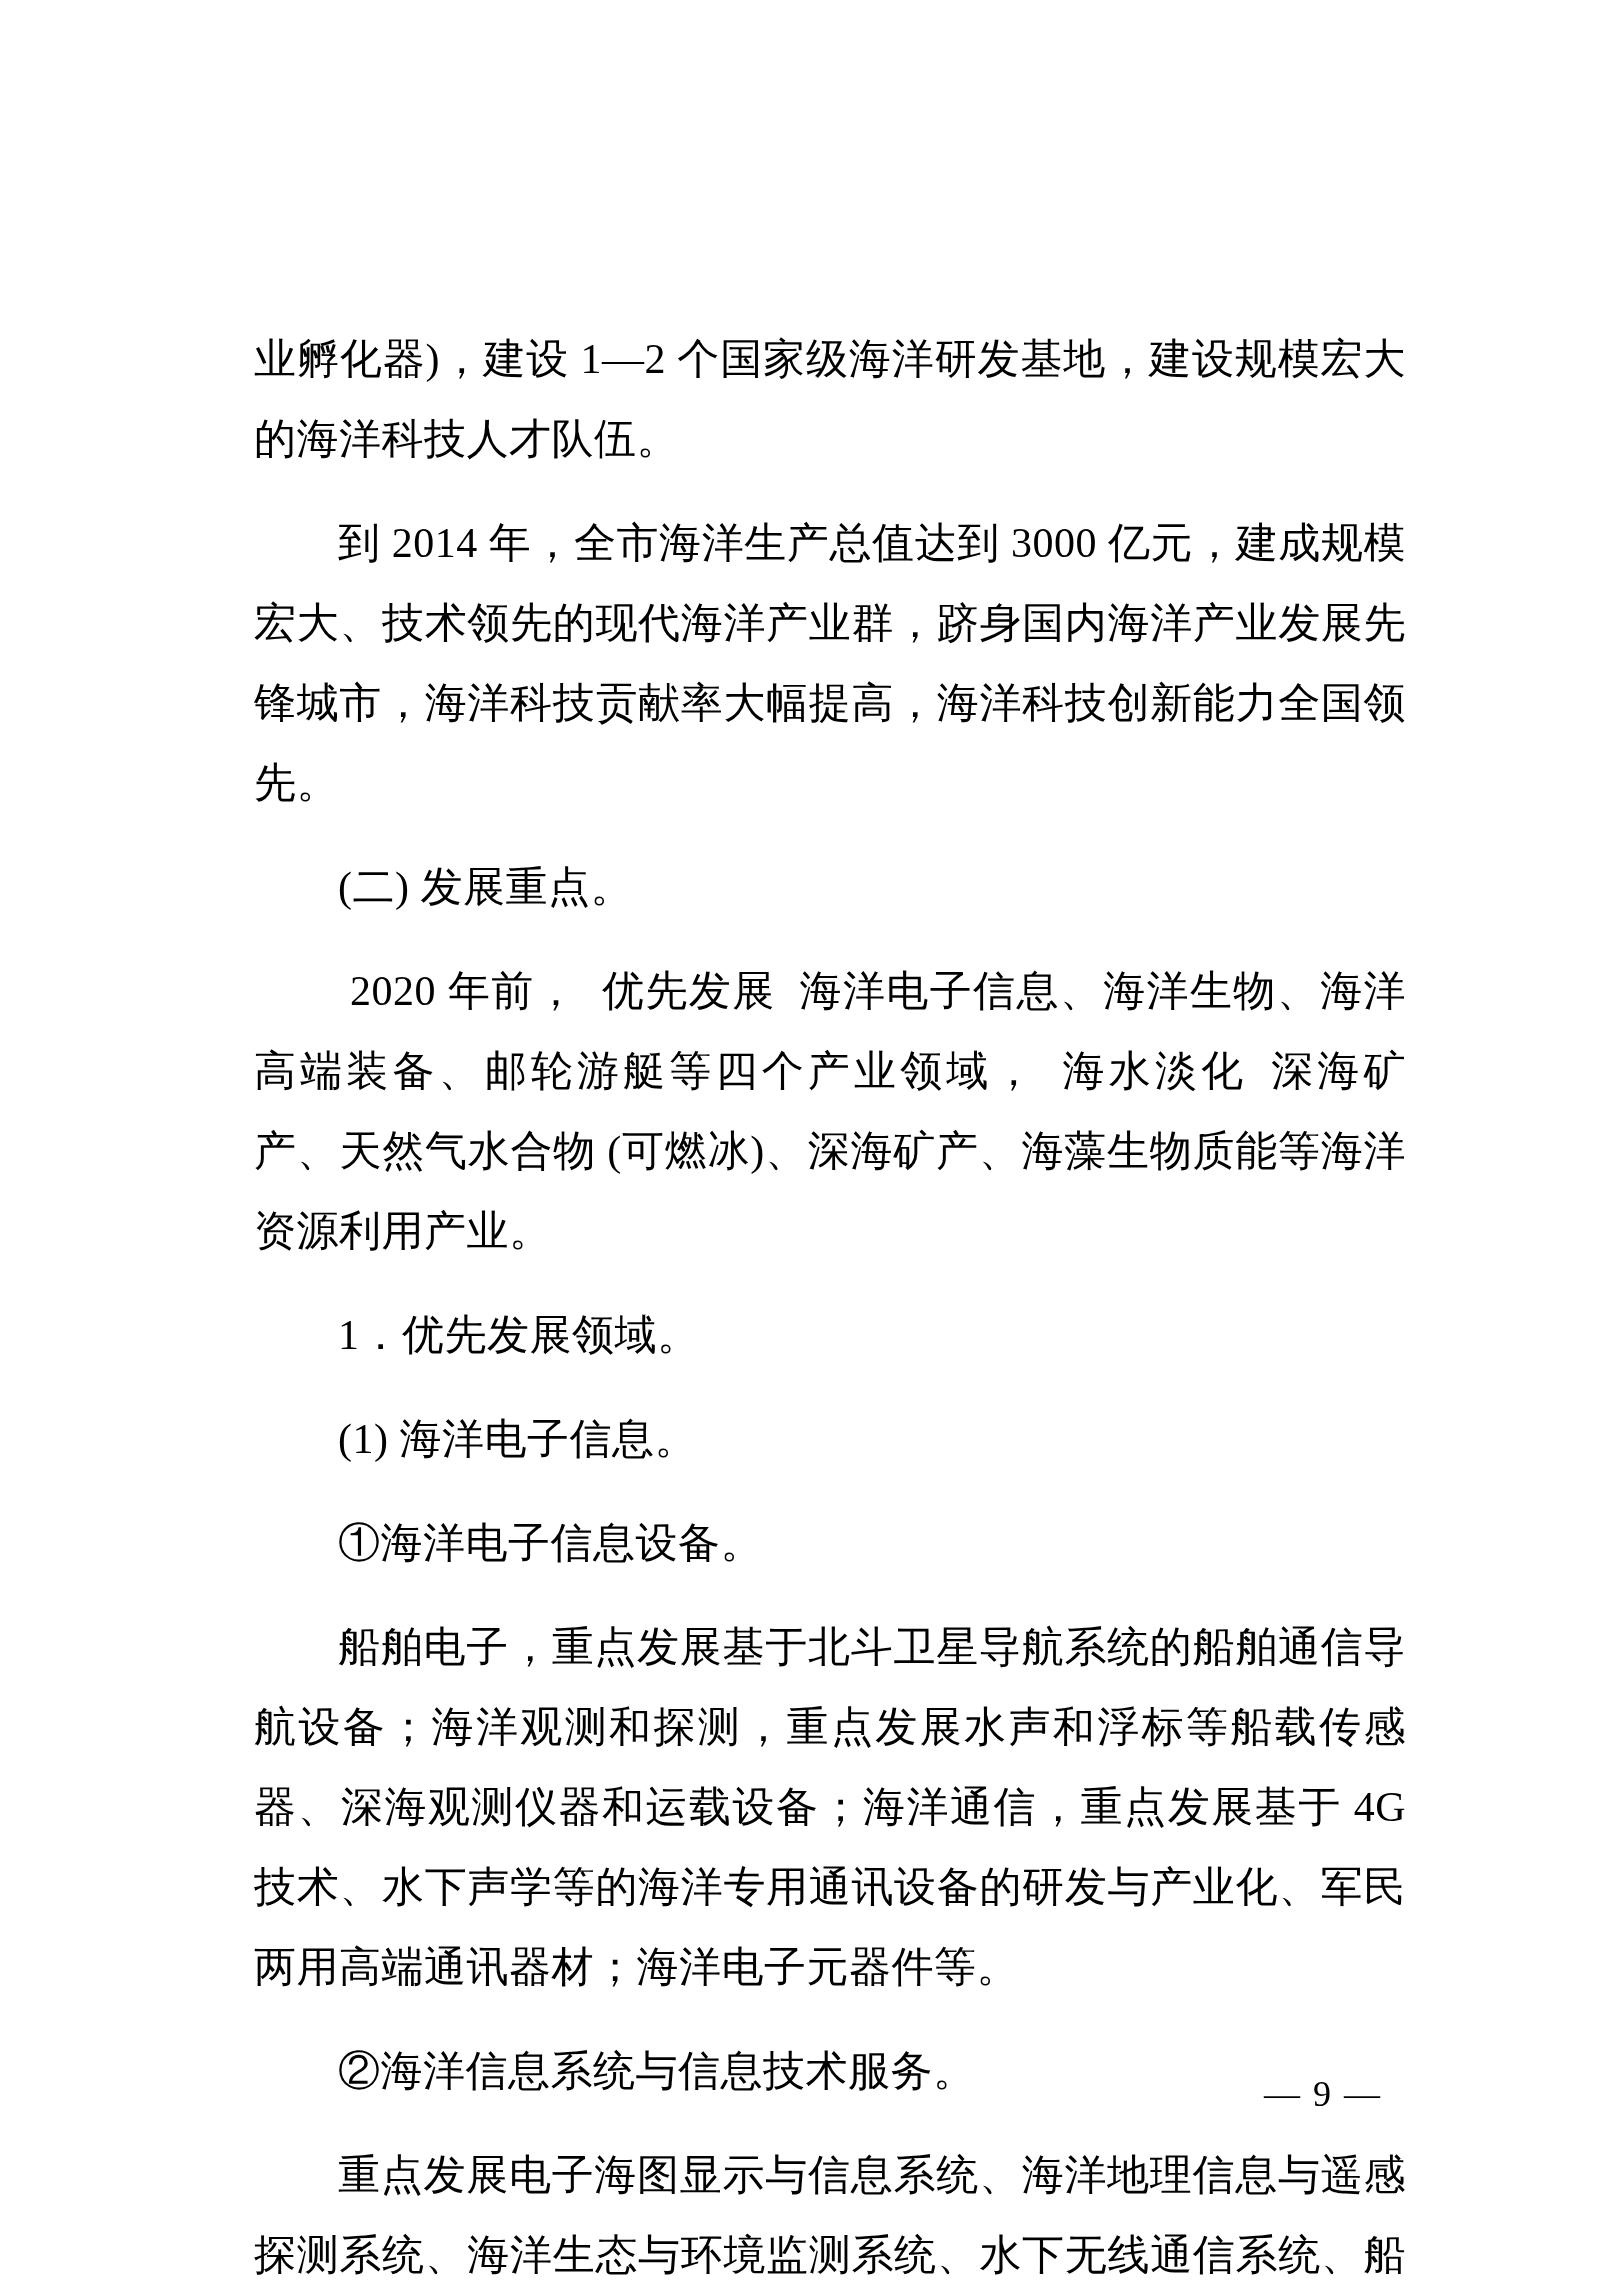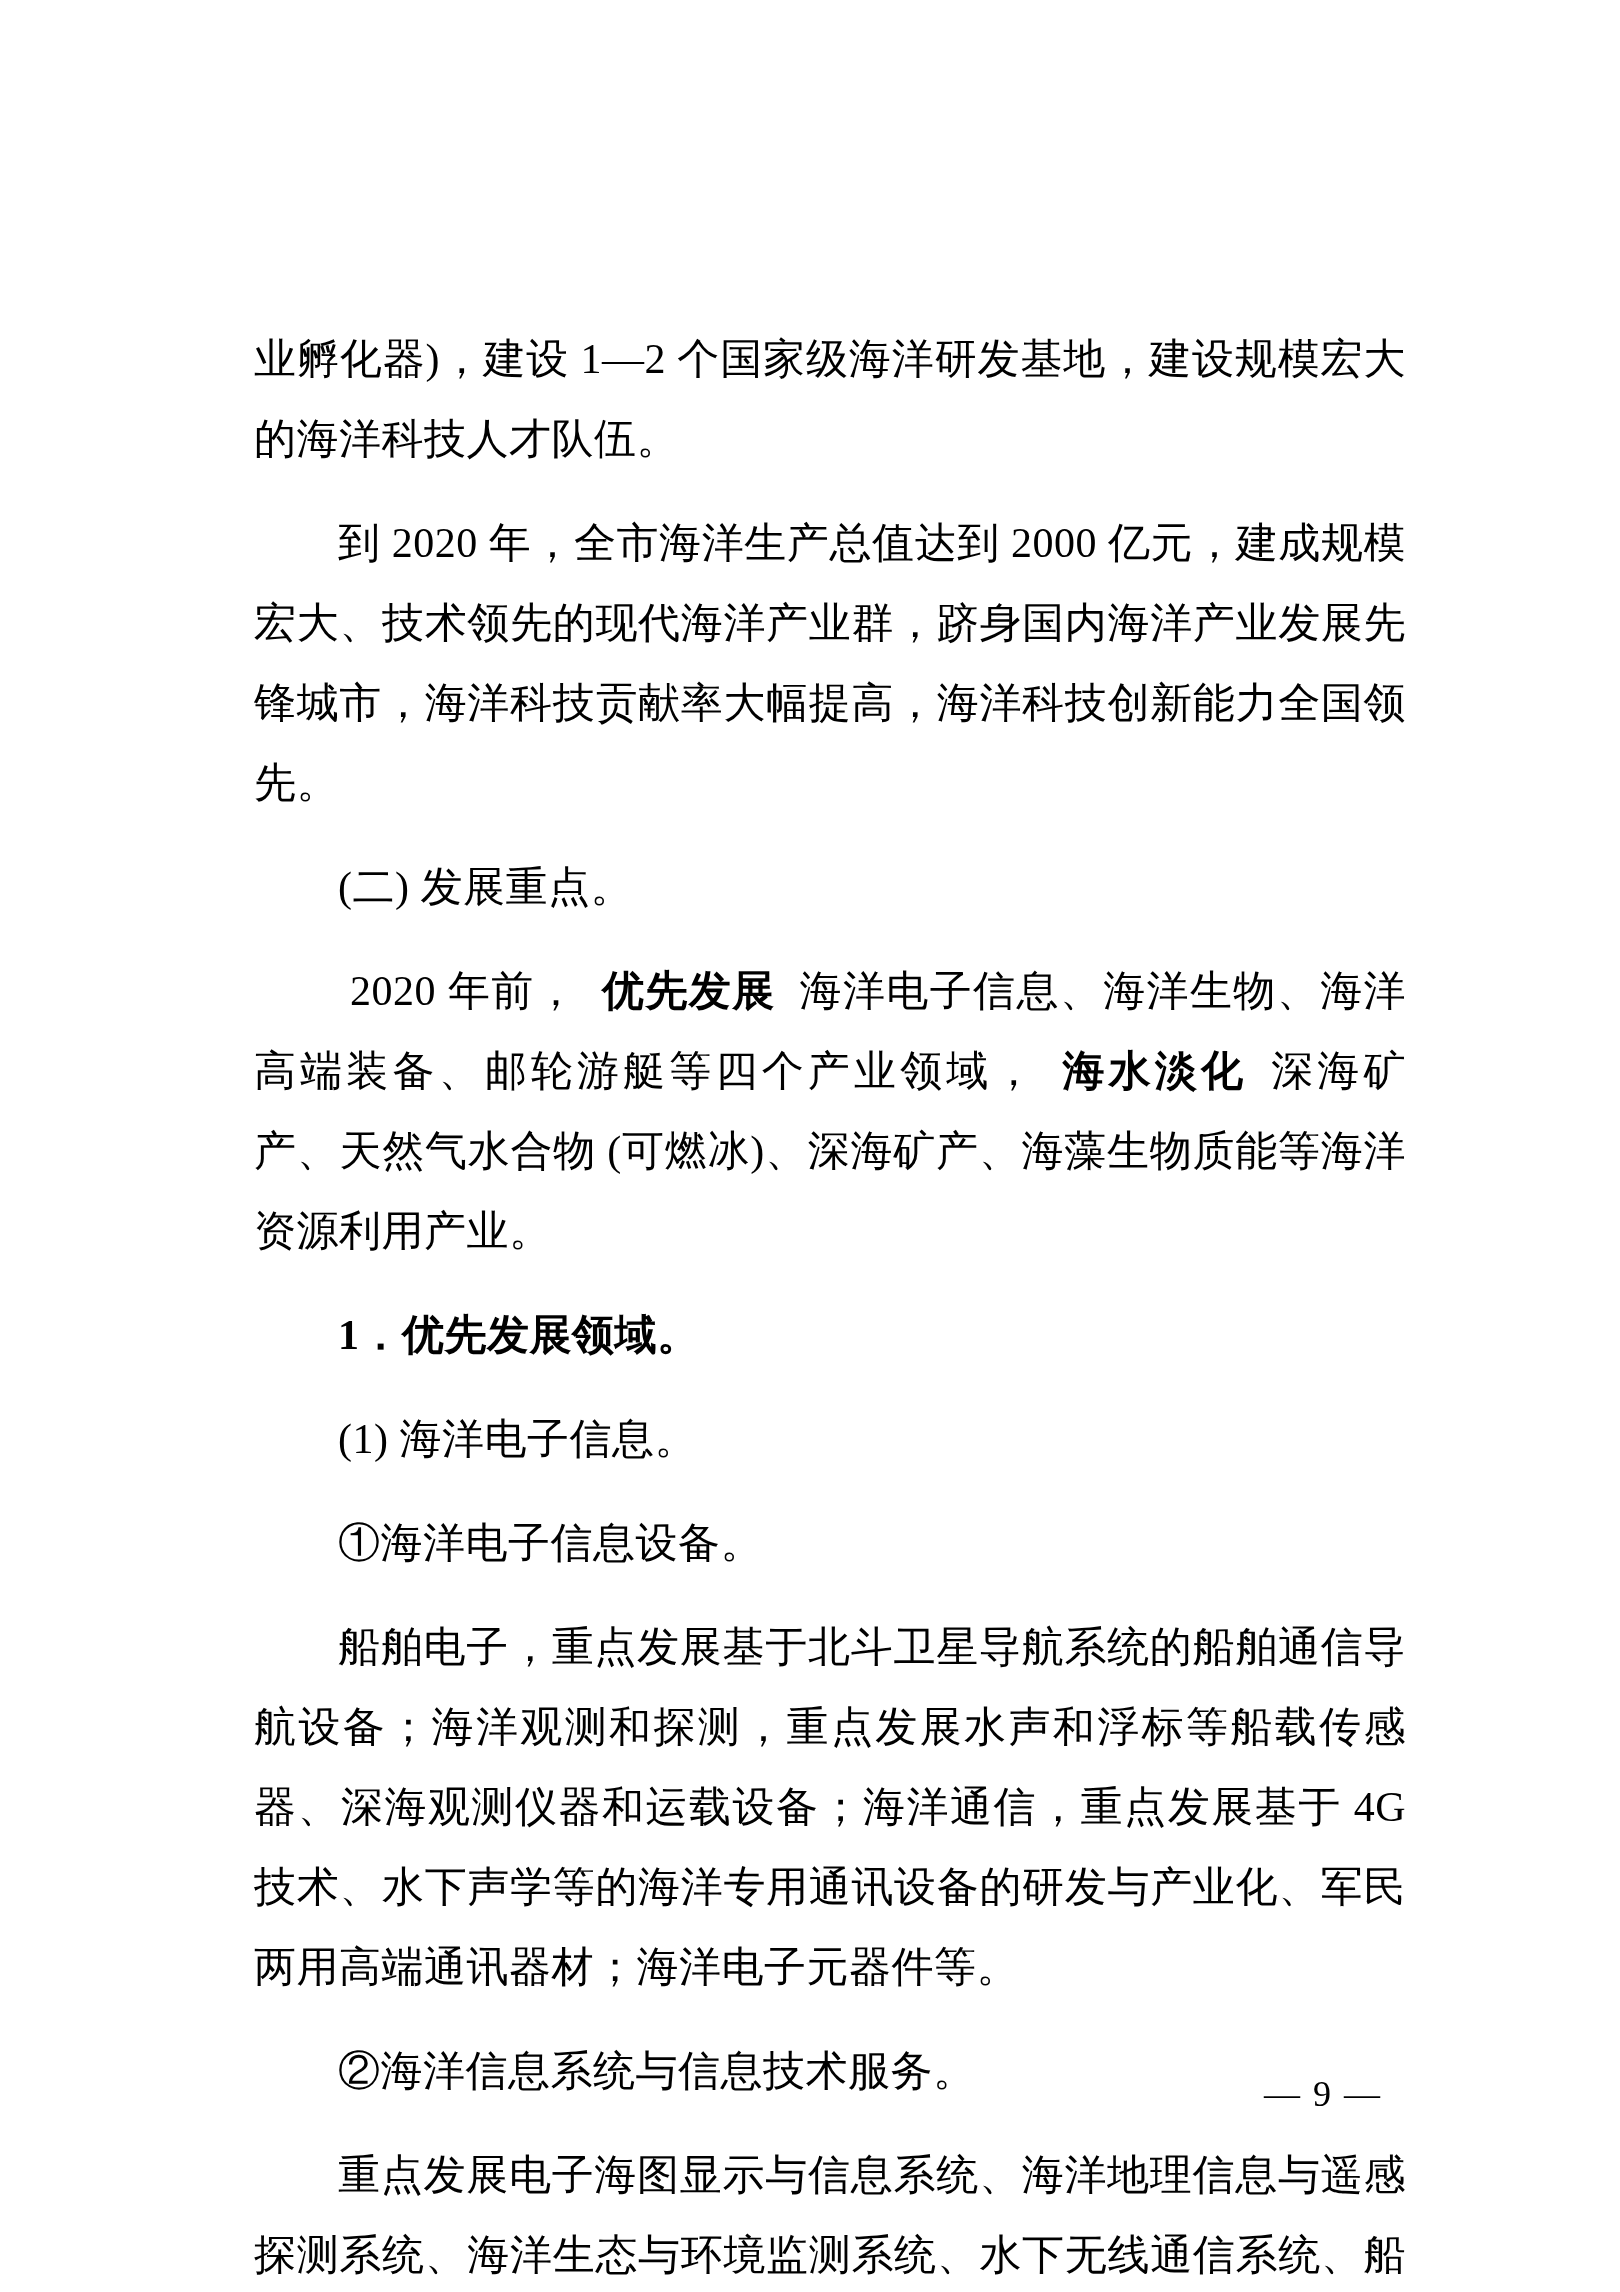--- a/index.html
+++ b/index.html
@@ -21,41 +21,41 @@
     left: 218px;
     top: 283px;
     width: 1200px;
     font-size: 42px;
     line-height: 80px;
     text-align: justify;
     letter-spacing: 0.5px;
   }
   .para { text-indent: 2em; }
   .para.no-indent { text-indent: 0; }
-  .bold { font-weight: bold; }
+  .bold { font-weight: normal; }
   .page-number {
     position: absolute;
     left: 218px;
     top: 2041px;
     width: 1164px;
     text-align: right;
     font-size: 36px;
     line-height: 59px;
     letter-spacing: 2px;
   }
 </style>
 </head>
 <body>
 
 <div class="page">
   <div class="text-block">
 
     <p class="para no-indent">业孵化器)，建设 1—2 个国家级海洋研发基地，建设规模宏大的海洋科技人才队伍。</p>
 
-    <p class="para">到 2020 年，全市海洋生产总值达到 2000 亿元，建成规模宏大、技术领先的现代海洋产业群，跻身国内海洋产业发展先锋城市，海洋科技贡献率大幅提高，海洋科技创新能力全国领先。</p>
+    <p class="para">到 2014 年，全市海洋生产总值达到 3000 亿元，建成规模宏大、技术领先的现代海洋产业群，跻身国内海洋产业发展先锋城市，海洋科技贡献率大幅提高，海洋科技创新能力全国领先。</p>
 
     <p class="para">(二) 发展重点。</p>
 
     <p class="para"><span>2020 年前，</span><span class="bold">优先发展</span><span>海洋电子信息、海洋生物、海洋高端装备、邮轮游艇等四个产业领域，</span><span class="bold">海水淡化</span><span>深海矿产、天然气水合物 (可燃冰)、深海矿产、海藻生物质能等海洋资源利用产业。</span></p>
 
     <p class="para bold">1．优先发展领域。</p>
 
     <p class="para">(1) 海洋电子信息。</p>
 
     <p class="para">①海洋电子信息设备。</p>

